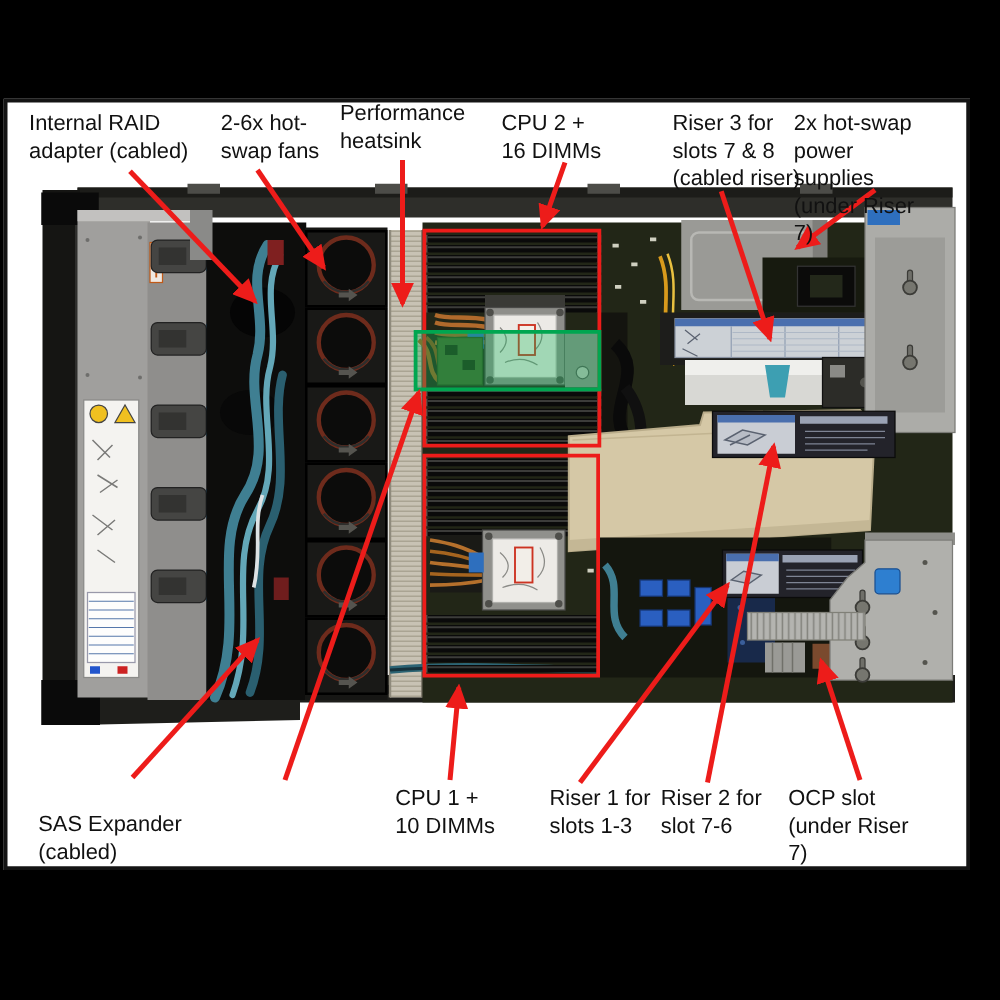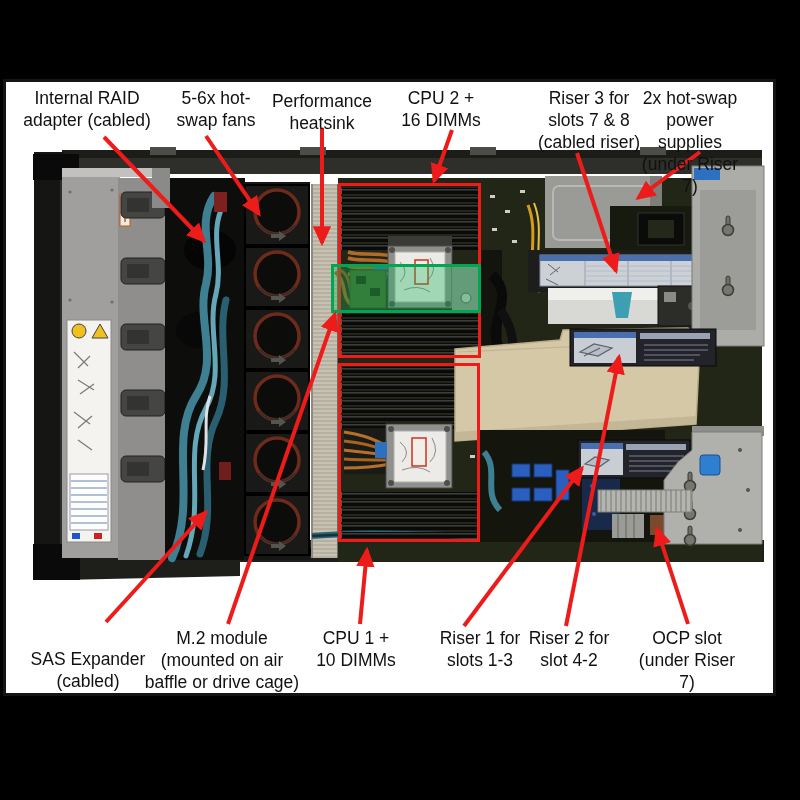--- a/index.html
+++ b/index.html
@@ -1,20 +1,20 @@
 <!DOCTYPE html>
 <html><head>
 <meta charset="utf-8">
 <style>
   html,body{margin:0;padding:0;background:#000;}
   #canvas{position:relative;width:800px;height:800px;background:#000;overflow:hidden;
           font-family:"Liberation Sans",sans-serif;}
   #frame{position:absolute;left:3px;top:79px;width:773px;height:617px;background:#fff;
          border:3px solid #141414;box-sizing:border-box;}
-  .callout{position:absolute;transform:translateX(-50%);text-align:center;
+  .callout{position:absolute;transform:translateX(-50%);text-align:left;
            font-size:17.5px;line-height:22px;color:#111;white-space:pre-line;z-index:40;}
   #photo{position:absolute;left:28px;top:143px;z-index:10;}
   .hbox{position:absolute;box-sizing:border-box;z-index:20;}
   #box-cpu2{left:338px;top:183px;width:143px;height:175px;border:3px solid #ed1c1a;}
   #box-cpu1{left:338px;top:363px;width:142px;height:179px;border:3px solid #ed1c1a;}
   #box-m2{left:331px;top:264px;width:150px;height:49px;border:3px solid #00a650;
           background:rgba(22,180,90,0.35);z-index:22;}
   #arrows{position:absolute;left:0;top:0;z-index:30;pointer-events:none;}
   .arrow{stroke:#ed1c1a;stroke-width:4;}
 </style>
@@ -387,38 +387,35 @@
     <line class="arrow" x1="106" y1="622" x2="206" y2="512" marker-end="url(#ah)"></line>
     <line class="arrow" x1="228" y1="624" x2="335" y2="314" marker-end="url(#ah)"></line>
     <line class="arrow" x1="360" y1="624" x2="367" y2="550" marker-end="url(#ah)"></line>
     <line class="arrow" x1="464" y1="626" x2="582" y2="468" marker-end="url(#ah)"></line>
     <line class="arrow" x1="566" y1="626" x2="619" y2="357" marker-end="url(#ah)"></line>
     <line class="arrow" x1="688" y1="624" x2="657" y2="529" marker-end="url(#ah)"></line>
   </svg>
 
   <div class="callout" style="left:87px;top:87px">Internal RAID
 adapter (cabled)</div>
-  <div class="callout" style="left:216px;top:87px">5-6x hot-
+  <div class="callout" style="left:216px;top:87px">2-6x hot-
 swap fans</div>
-  <div class="callout" style="left:322px;top:90px">Performance
+  <div class="callout" style="left:322px;top:79px">Performance
 heatsink</div>
   <div class="callout" style="left:441px;top:87px">CPU 2 +
 16 DIMMs</div>
   <div class="callout" style="left:589px;top:87px">Riser 3 for
 slots 7 &amp; 8
 (cabled riser)</div>
   <div class="callout" style="left:690px;top:87px">2x hot-swap
 power supplies
 (under Riser 7)</div>
   <div class="callout" style="left:88px;top:648px">SAS Expander
 (cabled)</div>
-  <div class="callout" style="left:222px;top:627px">M.2 module
-(mounted on air
-baffle or drive cage)</div>
   <div class="callout" style="left:356px;top:627px">CPU 1 +
 10 DIMMs</div>
   <div class="callout" style="left:480px;top:627px">Riser 1 for
 slots 1-3</div>
   <div class="callout" style="left:569px;top:627px">Riser 2 for
-slot 4-2</div>
+slot 7-6</div>
   <div class="callout" style="left:687px;top:627px">OCP slot
 (under Riser 7)</div>
 </div>
 
 </body></html>

